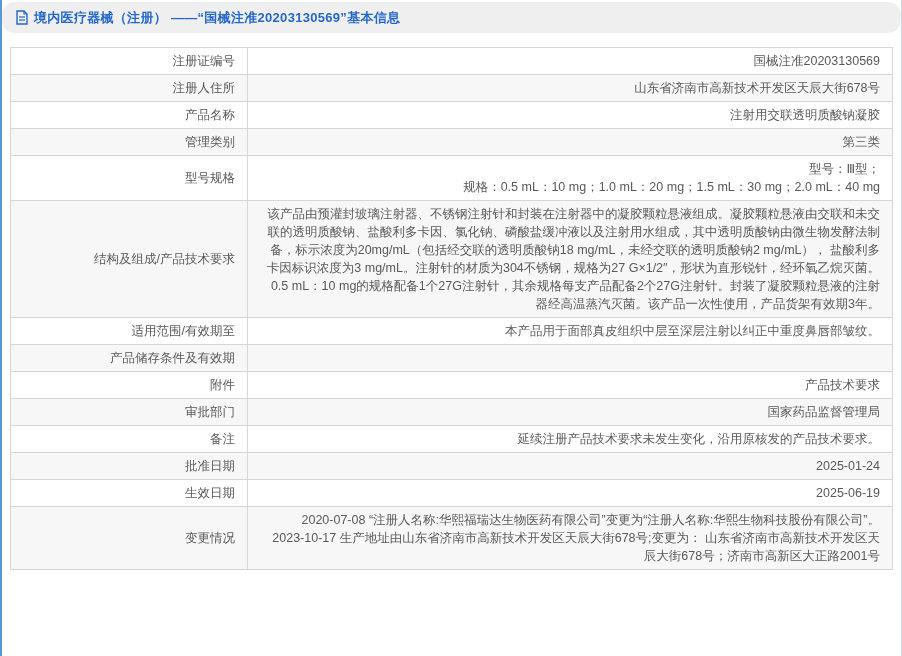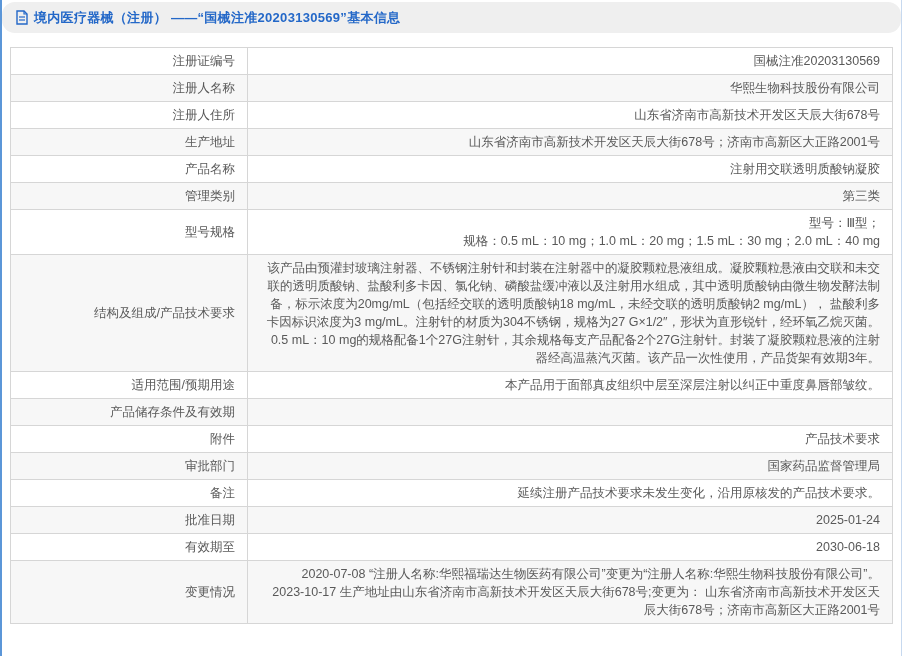--- a/index.html
+++ b/index.html
@@ -75,42 +75,24 @@
       
       <span class="label-text">注册证编号</span>
     </td>
     <td class="value-cell">
             <div>国械注准20203130569</div>
           </td>
   </tr>
         <tr>
     <td class="label-cell">
       
-      <span class="label-text">注册人名称</span>
-    </td>
-    <td class="value-cell">
-            <div>华熙生物科技股份有限公司</div>
-          </td>
-  </tr>
-        <tr>
-    <td class="label-cell">
-      
       <span class="label-text">注册人住所</span>
     </td>
     <td class="value-cell">
             <div>山东省济南市高新技术开发区天辰大街678号</div>
-          </td>
-  </tr>
-        <tr>
-    <td class="label-cell">
-      
-      <span class="label-text">生产地址</span>
-    </td>
-    <td class="value-cell">
-            <div>山东省济南市高新技术开发区天辰大街678号；济南市高新区大正路2001号</div>
           </td>
   </tr>
         <tr>
     <td class="label-cell">
       
       <span class="label-text">产品名称</span>
     </td>
     <td class="value-cell">
             <div>注射用交联透明质酸钠凝胶</div>
           </td>
@@ -139,21 +121,21 @@
       
       <span class="label-text">结构及组成/产品技术要求</span>
     </td>
     <td class="value-cell">
             <div>该产品由预灌封玻璃注射器、不锈钢注射针和封装在注射器中的凝胶颗粒悬液组成。凝胶颗粒悬液由交联和未交联的透明质酸钠、盐酸利多卡因、氯化钠、磷酸盐缓冲液以及注射用水组成，其中透明质酸钠由微生物发酵法制备，标示浓度为20mg/mL（包括经交联的透明质酸钠18 mg/mL，未经交联的透明质酸钠2 mg/mL）， 盐酸利多卡因标识浓度为3 mg/mL。注射针的材质为304不锈钢，规格为27 G×1/2″，形状为直形锐针，经环氧乙烷灭菌。0.5 mL：10 mg的规格配备1个27G注射针，其余规格每支产品配备2个27G注射针。封装了凝胶颗粒悬液的注射器经高温蒸汽灭菌。该产品一次性使用，产品货架有效期3年。</div>
           </td>
   </tr>
         <tr>
     <td class="label-cell">
       
-      <span class="label-text">适用范围/预期用途</span>
+      <span class="label-text">适用范围/有效期至</span>
     </td>
     <td class="value-cell">
             <div>本产品用于面部真皮组织中层至深层注射以纠正中重度鼻唇部皱纹。</div>
           </td>
   </tr>
         <tr>
     <td class="label-cell">
       
       <span class="label-text">产品储存条件及有效期</span>
     </td>
@@ -191,24 +173,24 @@
       
       <span class="label-text">批准日期</span>
     </td>
     <td class="value-cell">
             <div>2025-01-24</div>
           </td>
   </tr>
         <tr>
     <td class="label-cell">
       
-      <span class="label-text">有效期至</span>
-    </td>
-    <td class="value-cell">
-            <div>2030-06-18</div>
+      <span class="label-text">生效日期</span>
+    </td>
+    <td class="value-cell">
+            <div>2025-06-19</div>
           </td>
   </tr>
         <tr>
     <td class="label-cell">
       
       <span class="label-text">变更情况</span>
     </td>
     <td class="value-cell">
             <div>2020-07-08 “注册人名称:华熙福瑞达生物医药有限公司”变更为“注册人名称:华熙生物科技股份有限公司”。</div>
             <div>2023-10-17 生产地址由山东省济南市高新技术开发区天辰大街678号;变更为： 山东省济南市高新技术开发区天辰大街678号；济南市高新区大正路2001号</div>

